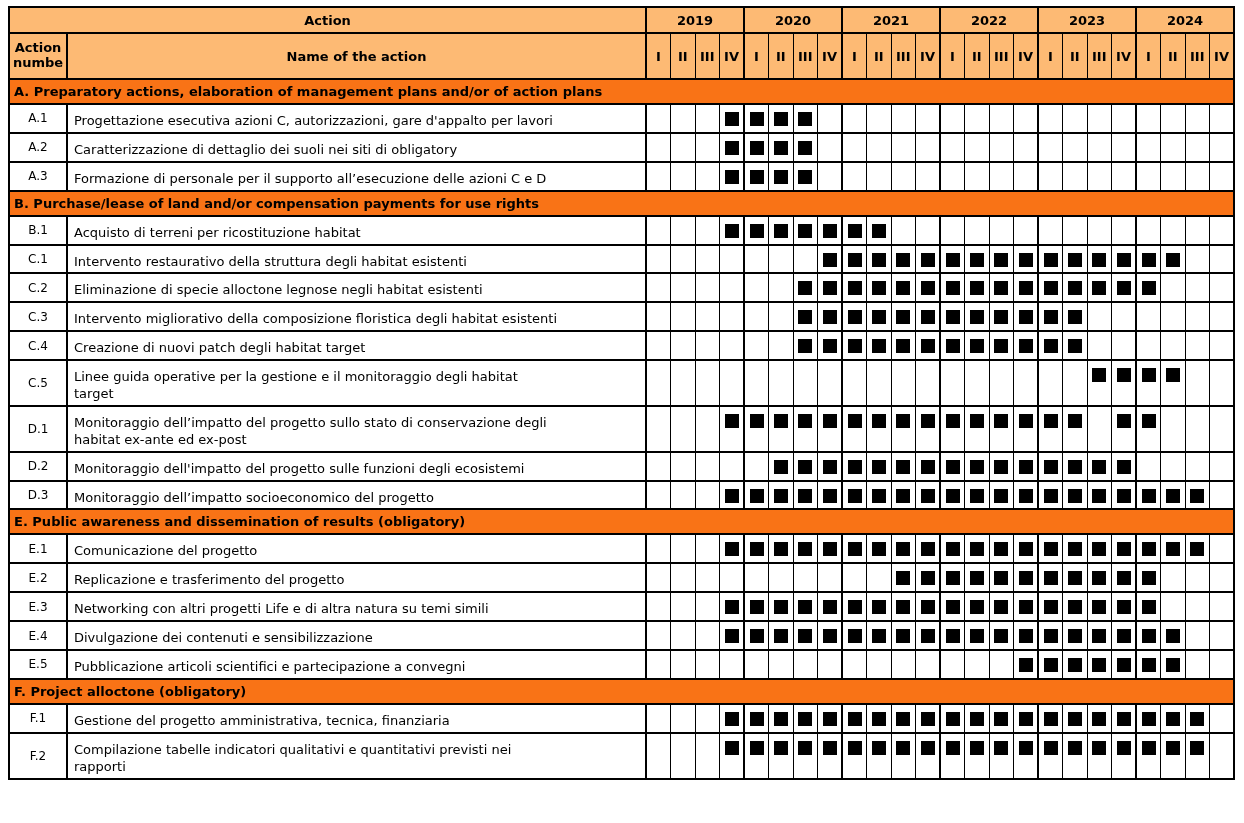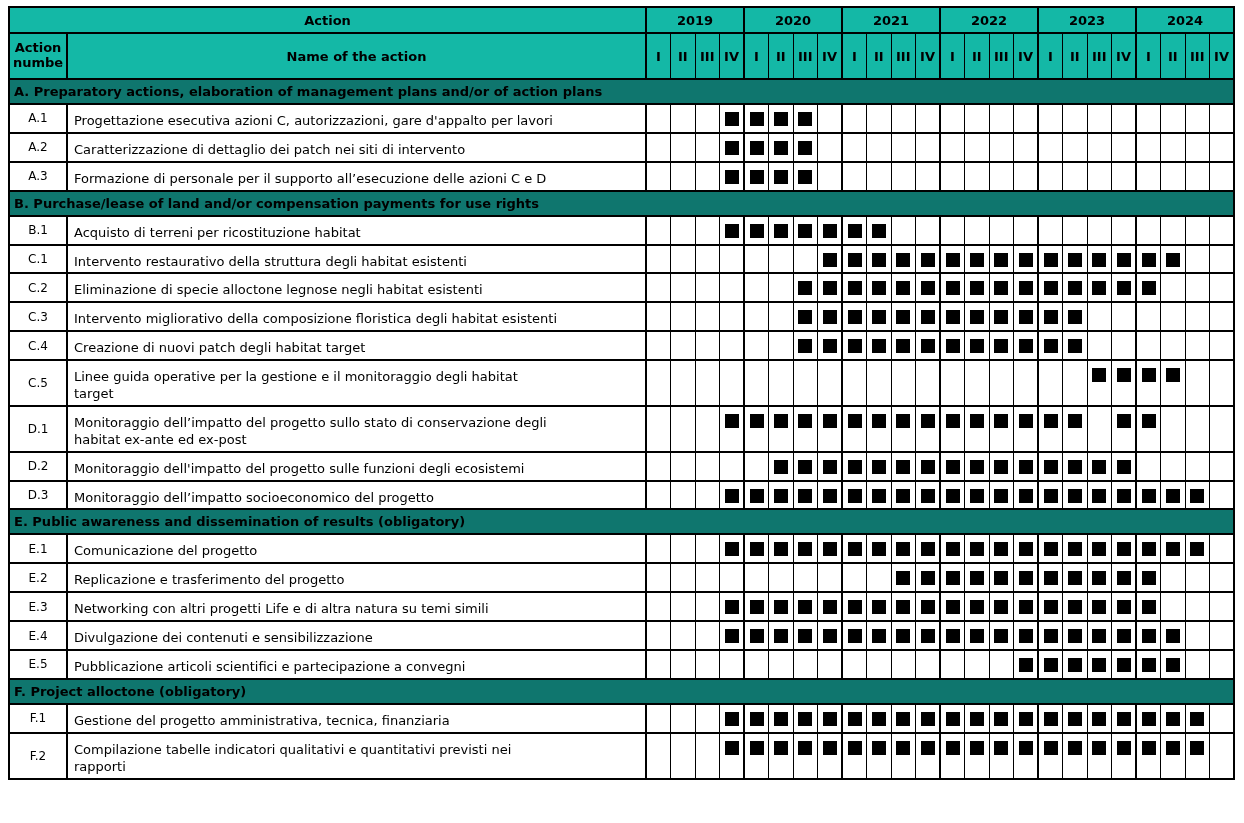--- a/index.html
+++ b/index.html
@@ -1,30 +1,30 @@
 <!DOCTYPE html>
 <html><head>
 <meta charset="utf-8">
 <style>
   html,body { margin:0; padding:0; background:#ffffff; }
   body { font-family:"DejaVu Sans", sans-serif; color:#000; }
   .page { width:1244px; height:823px; overflow:hidden; }
   .title { text-align:center; font-weight:bold; font-size:13px; padding-top:7px; letter-spacing:.4px; }
   table { border-collapse:collapse; table-layout:fixed; margin:6px 0 0 8px; width:1225px; border:2px solid #000; }
   th, td { border:1px solid #000; border-top-width:2px; border-bottom-width:2px; overflow:hidden; padding:0; }
-  thead th { background:#14b8a6; font-weight:bold; }
+  thead th { background:#fdba74; font-weight:bold; }
   tr.hdr1 th { height:24px; font-size:13px; }
   tr.hdr2 th { height:44px; font-size:13px; }
   th.th-actnum { font-size:12px; line-height:1.15; }
   th.th-name  { border-left-width:2px; }
   th.th-q { font-size:11px; padding:0; }
   col.c-num { width:58px; }
   col.c-name { width:579px; }
   col.c-q { width:24.5px; }
-  td.section { border-top:2px solid #000; border-bottom:2px solid #000; font-weight:bold; font-size:13px; padding:3px 2px 3px 4px; height:17px; background:#0f766e;margin-top:24px; }
+  td.section { border-top:2px solid #000; border-bottom:2px solid #000; font-weight:bold; font-size:13px; padding:3px 2px 3px 4px; height:17px; background:#f97316;margin-top:24px; }
   tr.action { height:14px; }
   td.num { text-align:center; font-size:12px; vertical-align:middle; }
   td.name { font-size:13px; padding:8px 4px 2px 6px; vertical-align:middle; white-space:pre-wrap; line-height:1.3; border-left-width:2px; }
   td.q { vertical-align:top; }
   .yr { border-left-width:2px !important; }
   .sq { width:14px; height:14px; background:#000; margin:7px auto 0 auto; }
 </style>
 </head>
 <body>
 
@@ -132,21 +132,21 @@
           <td class="q"></td>
           <td class="q"></td>
           <td class="q"></td>
           <td class="q yr"></td>
           <td class="q"></td>
           <td class="q"></td>
           <td class="q"></td>
         </tr>
         <tr class="action">
           <td class="num">A.2</td>
-          <td class="name">Caratterizzazione di dettaglio dei patch nei siti di intervento</td>
+          <td class="name">Caratterizzazione di dettaglio dei suoli nei siti di obligatory</td>
           <td class="q yr"></td>
           <td class="q"></td>
           <td class="q"></td>
           <td class="q">
             <div class="sq"></div>
           </td>
           <td class="q yr">
             <div class="sq"></div>
           </td>
           <td class="q">

